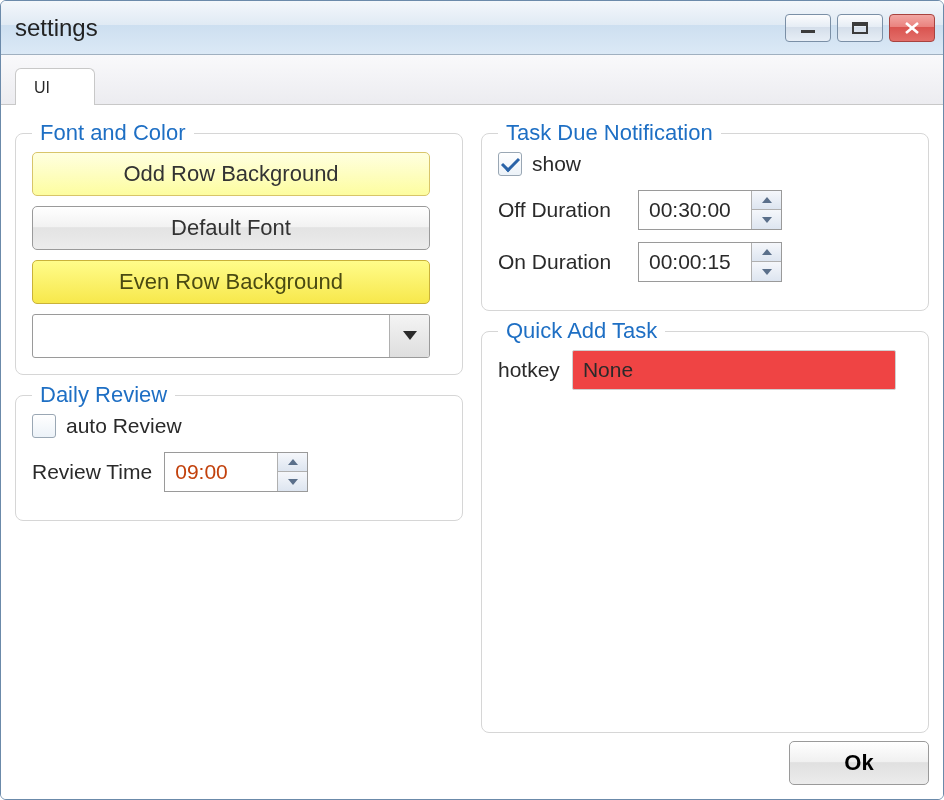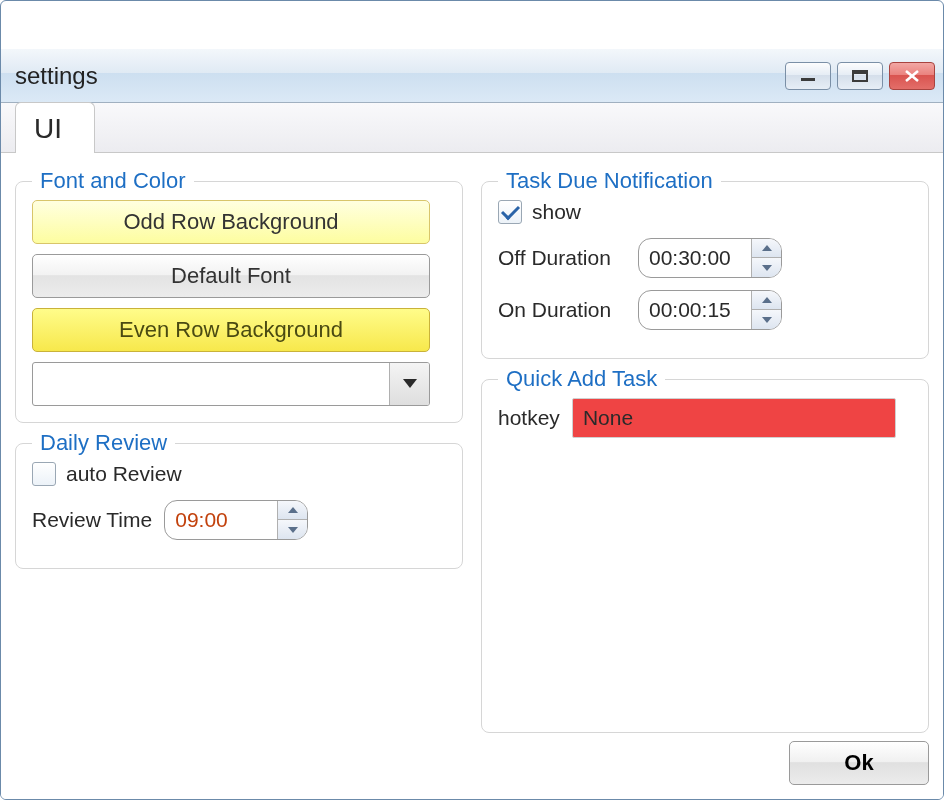--- a/index.html
+++ b/index.html
@@ -17,21 +17,20 @@
     display: flex; flex-direction: column;
     border-radius: 6px;
     overflow: hidden;
   }
   .titlebar {
     height: 54px;
     background: linear-gradient(to bottom, #f3f7fb 0%, #e0eaf4 45%, #cddff0 46%, #dbe9f6 100%);
     border-bottom: 1px solid #a0b0c0;
     display: flex; align-items: center; justify-content: space-between;
     padding: 0 8px 0 14px;
-    margin-top: 48px;
   }
   .titlebar .title { font-size: 24px; color: #222; }
   .winbtns { display: flex; gap: 6px; }
   .winbtn {
     width: 46px; height: 28px;
     border: 1px solid #7a8fa6;
     border-radius: 4px;
     background: linear-gradient(to bottom, #fcfcfd 0%, #e6edf5 45%, #d4deea 46%, #e7eef6 100%);
     display: flex; align-items: center; justify-content: center;
     cursor: pointer;
@@ -58,21 +57,21 @@
   }
   .tab {
     min-width: 80px;
     padding: 10px 12px 8px 18px;
     border: 1px solid #c8c8c8;
     border-bottom: none;
     background: #fff;
     border-top-left-radius: 6px;
     border-top-right-radius: 6px;
     position: relative; top:1px;
-    font-size: 28px;
+    font-size: 16px;
   }
 
   .cols {
     flex: 1 1 auto;
     display:flex; gap: 18px;
   }
   .col { flex: 1 1 0; display:flex; flex-direction:column; }
 
   .group {
     border: 1px solid #d6d6d6;
@@ -129,21 +128,21 @@
     display:flex; align-items:center; justify-content:center;
   }
   .chk.checked::after {
     content:""; width:14px; height:7px;
     border-left:3px solid #2a63a8; border-bottom:3px solid #2a63a8;
     transform: rotate(-45deg) translate(1px,-1px);
   }
   .fldrow { display:flex; align-items:center; gap:12px; margin-bottom:12px; }
   .fldrow .lbl { white-space:nowrap; }
   .spin {
-    display:flex; border:1px solid #9a9a9a; height:40px; border-radius:13px; overflow:hidden; background:#fff;
+    display:flex; border:1px solid #9a9a9a; height:40px; border-radius:0; overflow:hidden; background:#fff;
     flex: 0 0 auto;
   }
   .spin .val { padding: 4px 10px; min-width:112px; display:flex; align-items:center; }
   .spin .val.disabled { color:#c2410c; }
   .spin .arrows { width:30px; border-left:1px solid #b0b0b0; display:flex; flex-direction:column; }
   .spin .arrows div {
     flex:1 1 50%; display:flex; align-items:center; justify-content:center;
     background: linear-gradient(to bottom,#f5f7fb,#dde5f0);
   }
   .spin .arrows div:first-child { border-bottom:1px solid #b0b0b0; }

